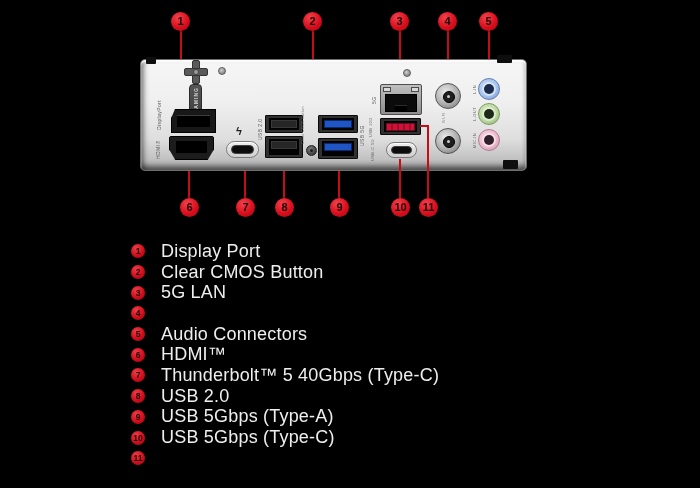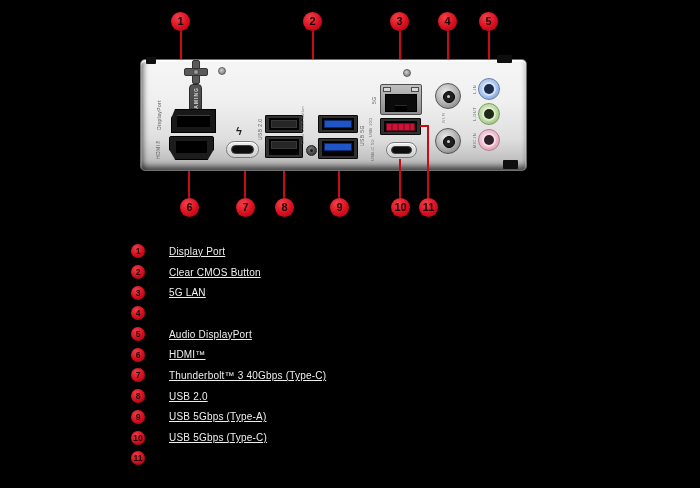--- a/index.html
+++ b/index.html
@@ -81,21 +81,21 @@
   
   .jackc{position:absolute;width:22px;height:22px;border-radius:50%;z-index:3;box-sizing:border-box;}
   .jackc .inner{position:absolute;left:5px;top:5px;width:10px;height:10px;border-radius:50%;
     box-shadow:0 0 0 2px rgba(255,255,255,.45);}
   
   .legend{position:absolute;left:131px;top:241px;z-index:4;}
   .lrow{display:flex;align-items:center;height:20.7px;}
   .lco{width:14px;height:14px;border-radius:50%;flex:0 0 14px;
     background:radial-gradient(circle at 38% 30%, #ee3d47 0%, #d00d1b 55%, #920712 100%);
     color:#1c0104;font-weight:bold;font-size:8.5px;line-height:14px;text-align:center;}
-  .ltext{margin-left:24px;color:#eeeeee;font-size:10px;letter-spacing:.2px;text-decoration:underline;}
+  .ltext{margin-left:16px;color:#eeeeee;font-size:18px;letter-spacing:.2px;}
 </style>
 </head>
 <body>
 
 <div id="screen">
 
   <div class="cline" style="left:180px;top:30px;height:83px;"></div>
   <div class="cline" style="left:312px;top:30px;height:112px;"></div>
   <div class="cline" style="left:399px;top:30px;height:62px;"></div>
   <div class="cline" style="left:447px;top:30px;height:60px;"></div>
@@ -227,29 +227,29 @@
     </div>
     <div class="lrow">
       <div class="lco">3</div>
       <div class="ltext">5G LAN</div>
     </div>
     <div class="lrow">
       <div class="lco">4</div>
     </div>
     <div class="lrow">
       <div class="lco">5</div>
-      <div class="ltext">Audio DisplayPort</div>
+      <div class="ltext">Audio Connectors</div>
     </div>
     <div class="lrow">
       <div class="lco">6</div>
       <div class="ltext">HDMI™</div>
     </div>
     <div class="lrow">
       <div class="lco">7</div>
-      <div class="ltext">Thunderbolt™ 3 40Gbps (Type-C)</div>
+      <div class="ltext">Thunderbolt™ 5 40Gbps (Type-C)</div>
     </div>
     <div class="lrow">
       <div class="lco">8</div>
       <div class="ltext">USB 2.0</div>
     </div>
     <div class="lrow">
       <div class="lco">9</div>
       <div class="ltext">USB 5Gbps (Type-A)</div>
     </div>
     <div class="lrow">

